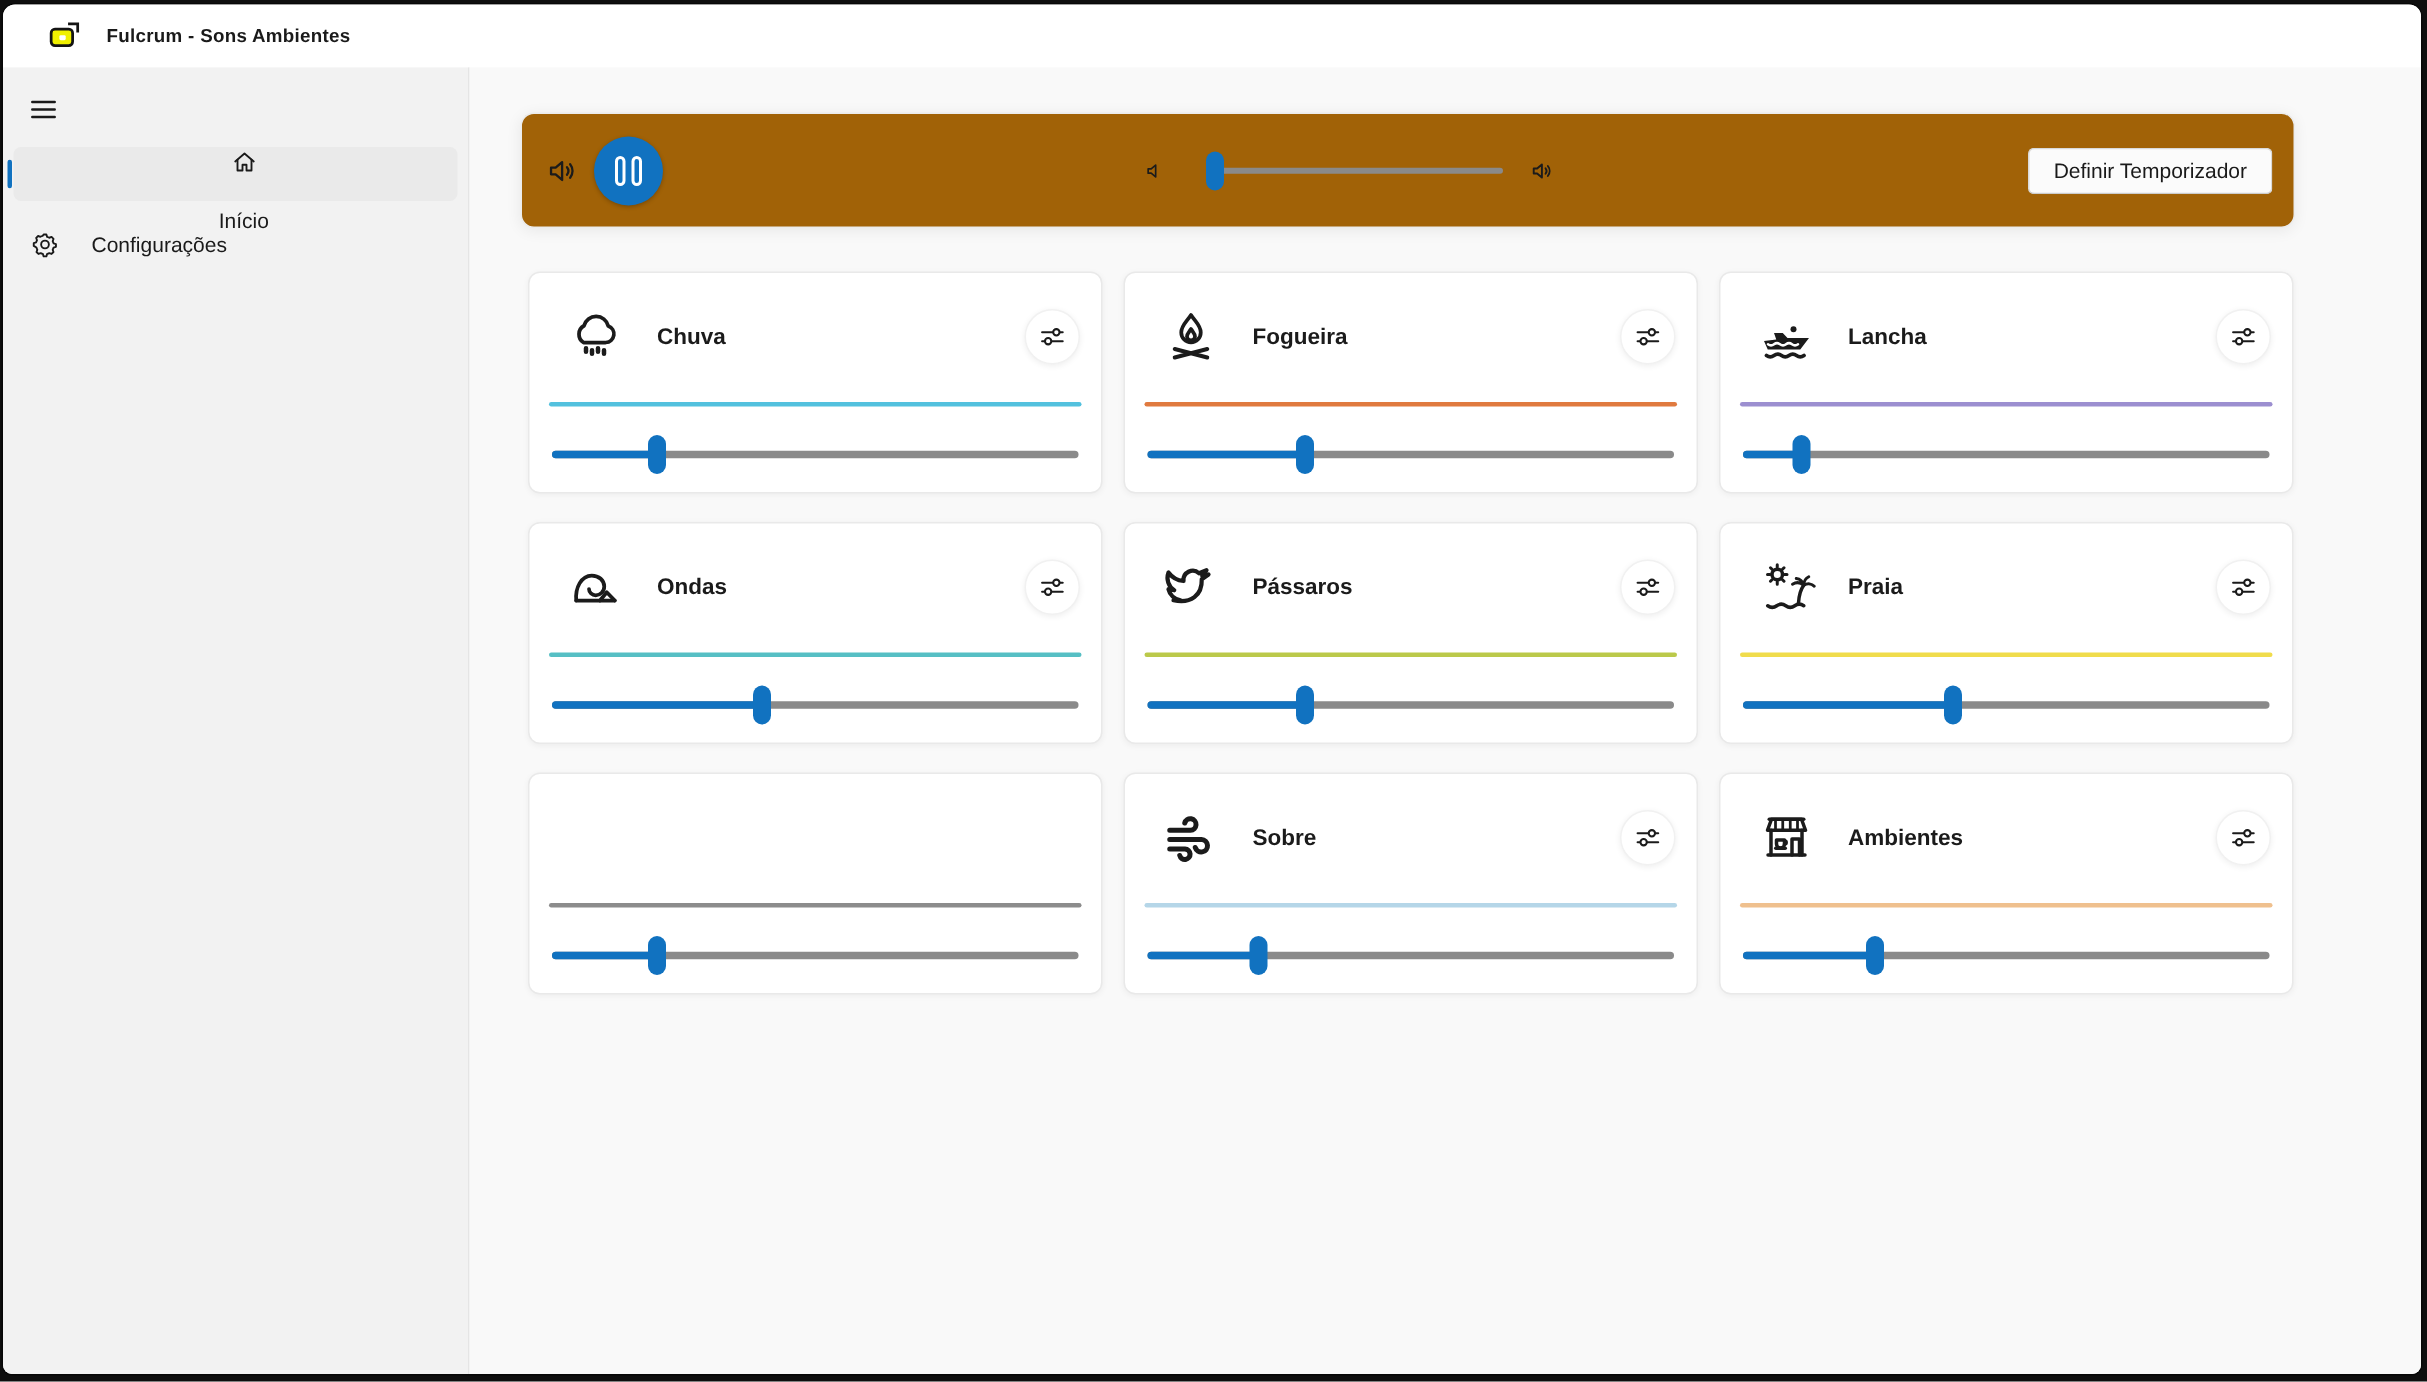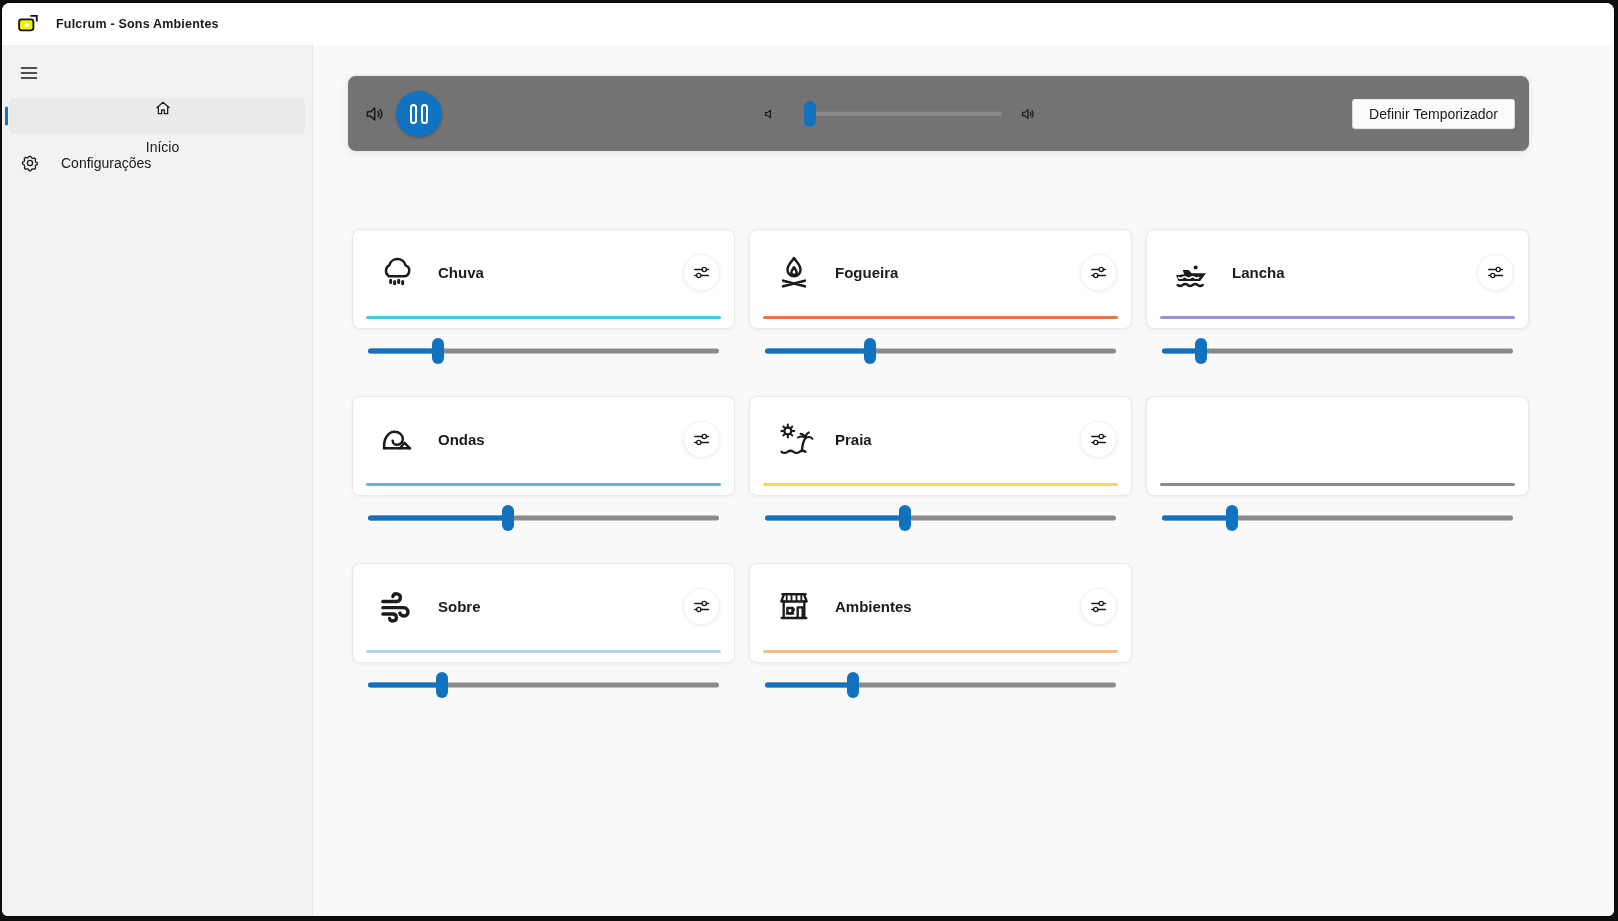--- a/index.html
+++ b/index.html
@@ -8,21 +8,21 @@
     background: #0e0e0e; position: relative; overflow: hidden;
     font-family: "Liberation Sans", sans-serif;
     -webkit-font-smoothing: antialiased;
   }
   .window {
     position: absolute; left: 2px; top: 3px; width: 1612px; height: 913px;
     background: #F9F9F9; border-radius: 8px 8px 6px 6px; overflow: hidden;
     box-shadow: 0 0 0 1px rgba(0,0,0,.45);
   }
   
-  .titlebar { height: 42px; background: #FFFFFF; display: flex; align-items: center; padding-left: 15px; gap: 15px; }
+  .titlebar { height: 42px; background: #FFFFFF; display: flex; align-items: center; padding-left: 30px; gap: 15px; }
   .titlebar-title { font-size: 12.5px; font-weight: 700; color: #1a1a1a; letter-spacing: .2px; }
 
   .app-body { display: flex; height: 871px; }
 
   
   .sidebar { width: 311px; flex: none; background: #F2F2F2; border-right: 1px solid #E5E5E5; position: relative; }
   .hamburger-btn {
     position: absolute; left: 8px; top: 11px; width: 38px; height: 34px;
     background: transparent; border: none; border-radius: 4px; cursor: pointer;
     display: flex; align-items: center; justify-content: center; padding: 0;
@@ -38,21 +38,21 @@
     content: ""; position: absolute; left: -4px; top: 50%; transform: translateY(-50%);
     width: 3px; height: 19px; border-radius: 2px; background: var(--accent);
   }
   .nav-icon { width: 20px; height: 20px; display: flex; align-items: center; justify-content: center; }
 
   
   .content { position: relative; flex: 1; background: #F9F9F9; }
 
   .player-bar {
     position: absolute; left: 34px; top: 30px; width: 1183px; height: 77px;
-    background: #737373; border: 1px solid #ECECEC; border-radius: 9px;
+    background: #a16207; border: 1px solid #ECECEC; border-radius: 9px;
     box-shadow: 0 2px 10px rgba(0,0,0,.07);
   }
   .pb-volume-icon { position: absolute; left: 16px; top: 50%; transform: translateY(-50%); width: 23px; height: 23px; }
   .pause-btn {
     position: absolute; left: 48px; top: 50%; transform: translateY(-50%);
     width: 46px; height: 46px; border-radius: 50%; border: none; background: var(--accent);
     display: flex; align-items: center; justify-content: center; gap: 4px; cursor: pointer;
     box-shadow: 0 1px 3px rgba(0,0,0,.25);
   }
   .pause-bar { width: 7px; height: 20px; border: 2.4px solid #fff; border-radius: 3.5px; background: transparent; }
@@ -73,21 +73,20 @@
   }
 
   
   .cards-grid {
     position: absolute; left: 39px; top: 136px;
     display: grid; grid-template-columns: repeat(3, 383px); grid-auto-rows: 148px; gap: 19px 14px;
   }
   .card {
     position: relative; background: #fff; border: 1px solid #E9E9E9; border-radius: 8px;
     box-shadow: 0 1px 4px rgba(0,0,0,.05);
-    margin-top: 48px;
   }
   .card-header { position: absolute; left: 23px; right: 14px; top: 17px; height: 50px; display: flex; align-items: center; }
   .sound-icon { width: 42px; height: 42px; flex: none; display: flex; align-items: center; justify-content: center; }
   .sound-title { margin-left: 20px; font-size: 15px; font-weight: 600; color: #1b1b1b; }
   .options-btn {
     margin-left: auto; width: 37px; height: 37px; border-radius: 50%; padding: 0;
     background: #fff; border: 1px solid #F1F1F1; box-shadow: 0 1px 4px rgba(0,0,0,.07);
     display: flex; align-items: center; justify-content: center; cursor: pointer;
   }
   .accent-line { position: absolute; left: 13px; right: 13px; top: 86px; height: 2.5px; border-radius: 2px; background: #ccc; }
@@ -274,20 +273,44 @@
       </button>
     </div>
     <div class="accent-line" style="background: rgb(86, 191, 196);"></div>
     <div class="slider vol-slider">
       <div class="track"></div>
       <div class="fill" style="width: 40%;"></div>
       <div class="thumb" style="left: 40%;"></div>
     </div>
   </div>
 
+  <div class="card">
+    <div class="card-header">
+      <span class="sound-icon">
+                <svg xmlns="http://www.w3.org/2000/svg" width="40" height="40" viewBox="0 0 24 24" fill="none" stroke="#1b1b1b" stroke-linecap="round" stroke-linejoin="round" stroke-width="1.7">
+                  <path d="M5 17.5c7 1.5 11.5-2 11.3-8.4l2.7-1.9-2.5.5 1.7-2.2-3 1.2A3.7 3.7 0 0 0 9 9.8c-2.5-.2-4.6-1.5-6-3.4-1 2.8 0 5.7 2.3 7.1l-2.3-.4c.5 2.3 2.4 4 4.8 4.4z"></path>
+                </svg>
+              </span>
+      <span class="sound-title">Pássaros</span>
+      <button class="options-btn">
+        <svg width="19" height="19" viewBox="0 0 18 18" fill="none" stroke="#1b1b1b" stroke-width="1.3" stroke-linecap="round">
+          <path d="M2.6 6.2h13"></path>
+                  <circle cx="11.6" cy="6.2" r="2" fill="#fff"></circle>
+          <path d="M2.6 11.8h13"></path>
+                  <circle cx="6.4" cy="11.8" r="2" fill="#fff"></circle>
+        </svg>
+      </button>
+    </div>
+    <div class="accent-line" style="background: rgb(187, 201, 74);"></div>
+    <div class="slider vol-slider">
+      <div class="track"></div>
+      <div class="fill" style="width: 30%;"></div>
+      <div class="thumb" style="left: 30%;"></div>
+    </div>
+  </div>
 
   <div class="card">
     <div class="card-header">
       <span class="sound-icon">
                 <svg xmlns="http://www.w3.org/2000/svg" width="40" height="40" viewBox="0 0 24 24" fill="none" stroke="#1b1b1b" stroke-linecap="round" stroke-linejoin="round" stroke-width="1.4">
                   <circle cx="8.3" cy="7.2" r="2.1"></circle>
                   <path d="M8.3 3.3v1M8.3 10.1v1M4.4 7.2h1M11.2 7.2h1M5.6 4.5l.7.7M10.3 9.2l.7.7M11 4.5l-.7.7M6.3 9.2l-.7.7" stroke-width="1.2"></path>
                   <path d="M16.8 18.6c.2-3.3.9-5.5 2.1-7.1"></path>
                   <path d="M18.9 11.5c-1.4-1.2-3.1-1.3-4.5-.4M18.9 11.5c1.5-.9 3.2-.7 4.2.4M18.9 11.5c0-1.6.8-2.8 2-3.4M18.9 11.5c-.4-1.5-1.5-2.5-3-2.7" stroke-width="1.2"></path>
                   <path d="M4.5 19.7q1.8 1.3 3.6 0t3.6 0 3.6 0 3.6 0" stroke-width="1.4"></path>

